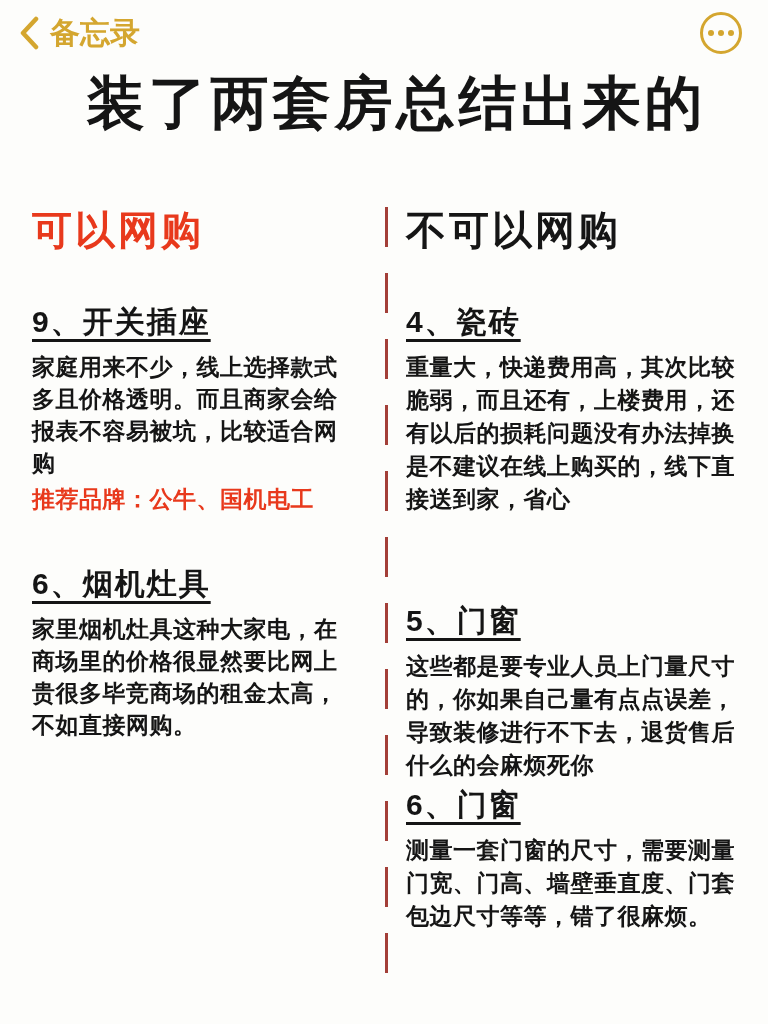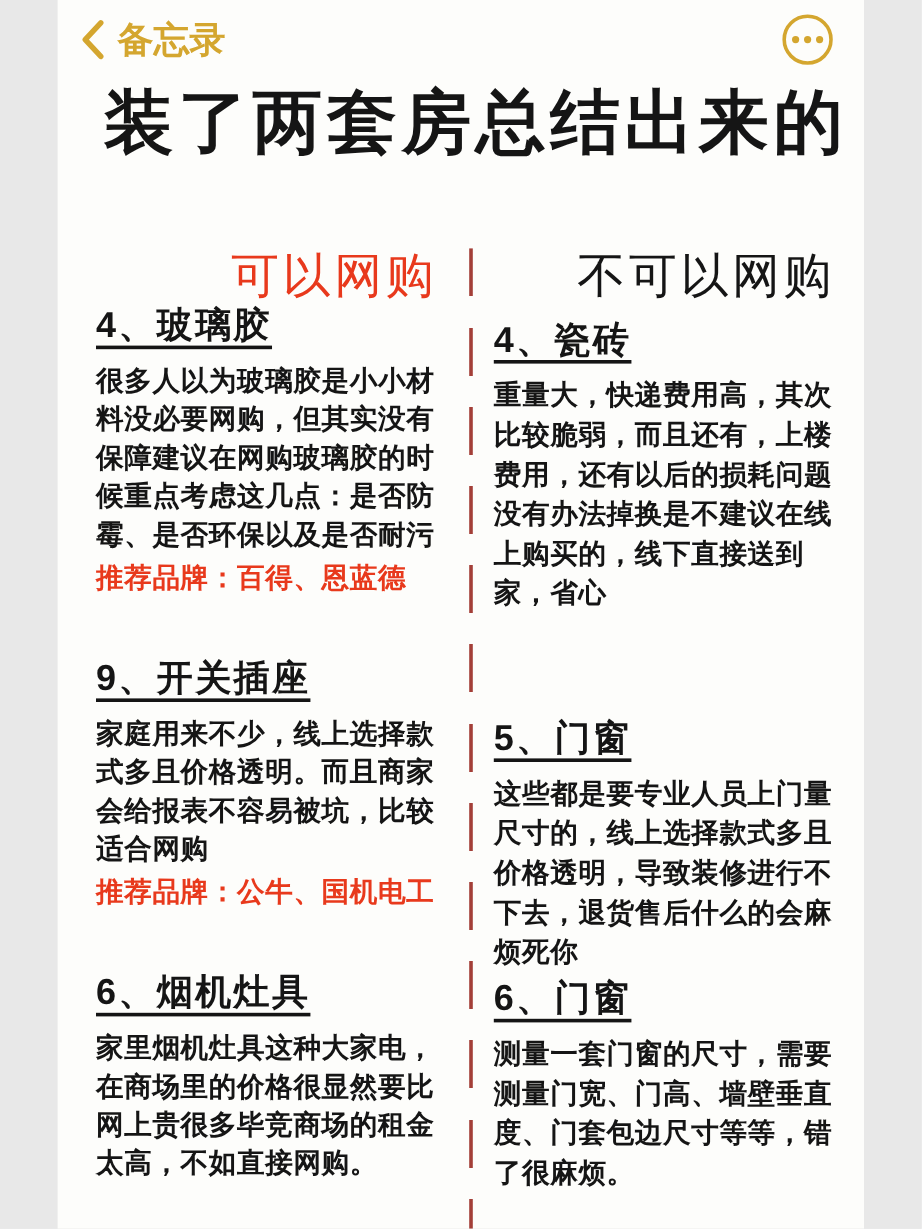--- a/index.html
+++ b/index.html
@@ -7,21 +7,21 @@
     --red: #e8391c;
     --divider: #a33f38;
     --ink: #151515;
     --bg: #fdfdfb;
   }
   * { margin: 0; padding: 0; box-sizing: border-box; }
   html, body { background: #e8e8e8; }
   body { font-family: "Liberation Sans", "DejaVu Sans", sans-serif; }
   .page {
     position: relative;
-    width: 672px;
+    width: 768px;
     height: 1024px;
     margin: 0 auto;
     background: var(--bg, #fdfdfb);
     overflow: hidden;
     color: var(--ink, #151515);
   }
   
   .navbar {
     display: flex;
     align-items: center;
@@ -83,24 +83,25 @@
     background: repeating-linear-gradient(
       to bottom,
       var(--divider, #a33f38) 0px,
       var(--divider, #a33f38) 40px,
       transparent 40px,
       transparent 66px
     );
   }
   .col-header {
     font-size: 40px;
-    font-weight: 400;
+    font-weight: 700;
     letter-spacing: 3px;
-    text-align: right;
+    text-align: left;
     line-height: 46px;
+    margin-bottom: 50px;
     color: var(--ink, #151515);
   }
   .col.left .col-header { color: var(--red, #e8391c); }
   
   .sec { }
   .col.left  .sec { margin-bottom: 50px; }
   .col.right .sec-4 { margin-top: 12px; margin-bottom: 86px; }
   .col.right .sec-5 { }
   .sec-heading {
     font-size: 30px;
@@ -152,25 +153,20 @@
     </div>
   </header>
 
   <h1 class="title">装了两套房总结出来的</h1>
 
   <div class="columns">
 
     <section class="col left">
       <h2 class="col-header">可以网购</h2>
 
-      <article class="sec sec-4">
-        <h3 class="sec-heading">4、玻璃胶</h3>
-        <p class="sec-body">很多人以为玻璃胶是小小材料没必要网购，但其实没有保障建议在网购玻璃胶的时候重点考虑这几点：是否防霉、是否环保以及是否耐污</p>
-        <p class="sec-brand">推荐品牌：百得、恩蓝德</p>
-      </article>
 
       <article class="sec sec-5">
         <h3 class="sec-heading">9、开关插座</h3>
         <p class="sec-body">家庭用来不少，线上选择款式多且价格透明。而且商家会给报表不容易被坑，比较适合网购</p>
         <p class="sec-brand">推荐品牌：公牛、国机电工</p>
       </article>
 
       <article class="sec sec-6">
         <h3 class="sec-heading">6、烟机灶具</h3>
         <p class="sec-body">家里烟机灶具这种大家电，在商场里的价格很显然要比网上贵很多毕竞商场的租金太高，不如直接网购。</p>
@@ -183,21 +179,21 @@
     <section class="col right">
       <h2 class="col-header">不可以网购</h2>
 
       <article class="sec sec-4">
         <h3 class="sec-heading">4、瓷砖</h3>
         <p class="sec-body">重量大，快递费用高，其次比较脆弱，而且还有，上楼费用，还有以后的损耗问题没有办法掉换是不建议在线上购买的，线下直接送到家，省心</p>
       </article>
 
       <article class="sec sec-5">
         <h3 class="sec-heading">5、门窗</h3>
-        <p class="sec-body">这些都是要专业人员上门量尺寸的，线上选择款式多且价格透明，导致装修进行不下去，退货售后什么的会麻烦死你</p>
+        <p class="sec-body">这些都是要专业人员上门量尺寸的，你如果自己量有点点误差，导致装修进行不下去，退货售后什么的会麻烦死你</p>
       </article>
 
       <article class="sec sec-6">
         <h3 class="sec-heading">6、门窗</h3>
         <p class="sec-body">测量一套门窗的尺寸，需要测量门宽、门高、墙壁垂直度、门套包边尺寸等等，错了很麻烦。</p>
       </article>
     </section>
 
   </div>
 </div>

